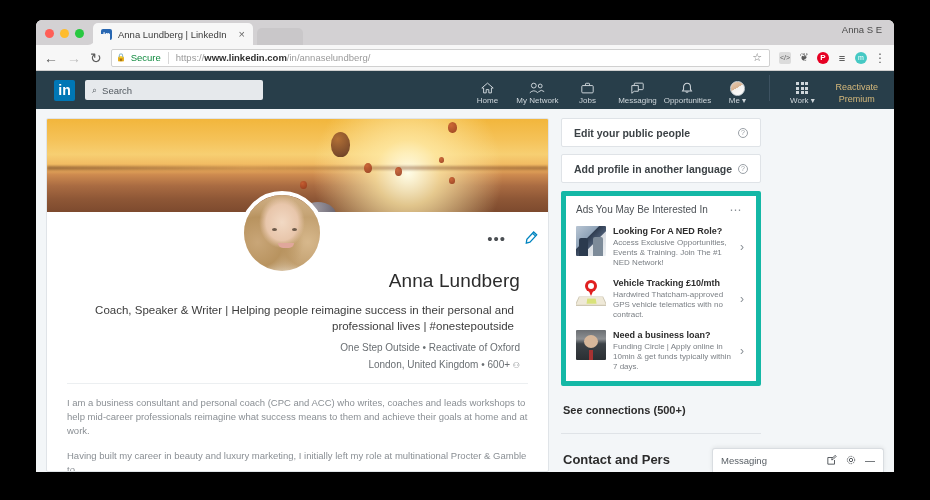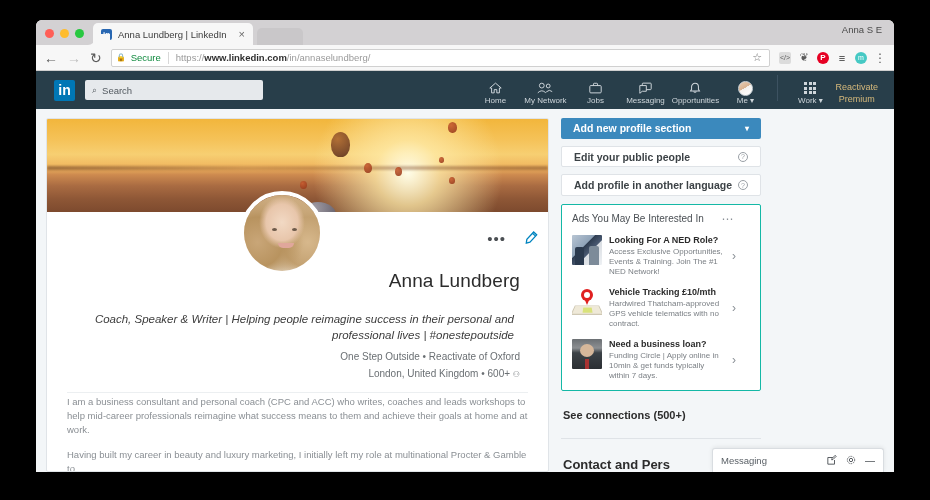--- a/index.html
+++ b/index.html
@@ -129,21 +129,21 @@
   .nav-divider { width:1px; height:26px; background:#3d5261; margin:0 7px; align-self:center;}
   .nav-avatar {
     width: 15px; height: 15px; border-radius: 50%;
     background: linear-gradient(150deg,#e8cdb4 0%,#d9b391 45%,#f4f1ee 46%,#ffffff 100%);
     border: 1px solid #cfd6db;
   }
   .grid-icon { display:grid; grid-template-columns:repeat(3,3px); gap:1.5px; }
   .grid-icon i { width:3px; height:3px; background:#cfd6db; display:block; }
   #premium-cta {
     color: #d6b97b; font-size: 9px; text-align: center;
-    line-height: 12px; margin-left: 0; margin-right:6px;
+    line-height: 12px; margin-left: 8px; margin-right:6px;
   }
 
   
   #li-body {
     height: calc(452px - 25px - 26px - 38px);
     background: #f3f6f8;
     display: flex; gap: 12px;
     padding: 9px 10px 0 10px;
     position: relative;
     overflow: hidden;
@@ -204,28 +204,28 @@
     position: absolute; right: 10px; top: 112px;
     display: flex; align-items: center; gap: 19px;
   }
   .dots-btn { font-size: 15px; color: #4b4f53; letter-spacing: 1px; line-height: 8px; }
   .pencil-btn { font-size: 14px; color: #0084bf; transform: rotate(-2deg); }
 
   #identity { padding: 58px 28px 0 28px; text-align: right; }
   #full-name { font-size: 19px; color: #2c2c2c; font-weight: 400; letter-spacing: .1px; }
   #headline {
     font-size: 11.5px; color: #3c3c3c; line-height: 16px;
-    margin-top: 19px; padding: 0 6px; font-style: italic;
+    margin-top: 10px; padding: 0 6px;
   }
   #current-line { font-size: 10px; color: #6a6f73; margin-top: 8px; }
   #location-line { font-size: 10px; color: #6a6f73; margin-top: 6px; }
   .conn-glyph { font-size: 8px; color: #6a6f73; }
 
   #summary {
-    margin-top: 2px; padding: 0 20px 0 20px;
+    margin-top: 12px; padding: 0 20px 0 20px;
     font-size: 9.5px; color: #8a8f94; line-height: 14px;
   }
   #summary p + p { margin-top: 11px; }
   .card-divider { margin: 13px 20px 0 20px; border-top: 1px solid #eceff1; }
 
   
   #rail { width: 200px; flex: 0 0 auto; display: flex; flex-direction: column; gap: 7px; }
   .rail-btn {
     height: 29px; border-radius: 2px;
     display: flex; align-items: center; justify-content: space-between;
@@ -238,22 +238,22 @@
   .rail-btn.ghost {
     background: #fff; border: 1px solid #dfe3e7; color: #3c4246; font-weight: bold;
   }
   .help-icon {
     width: 10px; height: 10px; border: 1px solid #9aa0a6; border-radius: 50%;
     font-size: 7px; color: #9aa0a6; display: flex; align-items: center; justify-content: center;
     font-weight: normal;
   }
 
   #ads-card {
-    background: #fff; border: 1px solid #14b8a6; border-radius: 2px;
-    padding: 8px 16px 4px 0; margin-top: 1px;
+    background: #fff; border: 5px solid #14b8a6; border-radius: 2px;
+    padding: 8px 4px 4px 0; margin-top: 1px;
   }
   #ads-head {
     display: flex; align-items: center; justify-content: space-between;
     padding: 0 10px 6px 10px;
   }
   #ads-title { font-size: 10px; color: #4b5055; }
   #ads-more { font-size: 12px; color: #8a9096; line-height: 6px; letter-spacing: .5px; }
   .ad-row { display: flex; gap: 7px; padding: 5px 8px 5px 10px; align-items: flex-start; }
   .ad-thumb { width: 30px; height: 30px; flex: 0 0 auto; border-radius: 1px; overflow:hidden; position:relative;}
   .ad-thumb.t1 {
@@ -469,24 +469,20 @@
 
       <div class="card-divider"></div>
 
       <div id="summary">
         <p>I am a business consultant and personal coach (CPC and ACC) who writes, coaches and leads workshops to help mid-career professionals reimagine what success means to them and achieve their goals at home and at work.</p>
         <p>Having built my career in beauty and luxury marketing, I initially left my role at multinational Procter &amp; Gamble to</p>
       </div>
     </div>
 
     <div id="rail">
-      <div id="add-section-btn" class="rail-btn">
-        <span>Add new profile section</span>
-        <span class="chev">▾</span>
-      </div>
       <div class="rail-btn ghost">
         <span>Edit your public people</span>
         <span class="help-icon">?</span>
       </div>
       <div class="rail-btn ghost">
         <span>Add profile in another language</span>
         <span class="help-icon">?</span>
       </div>
 
       <div id="ads-card">

